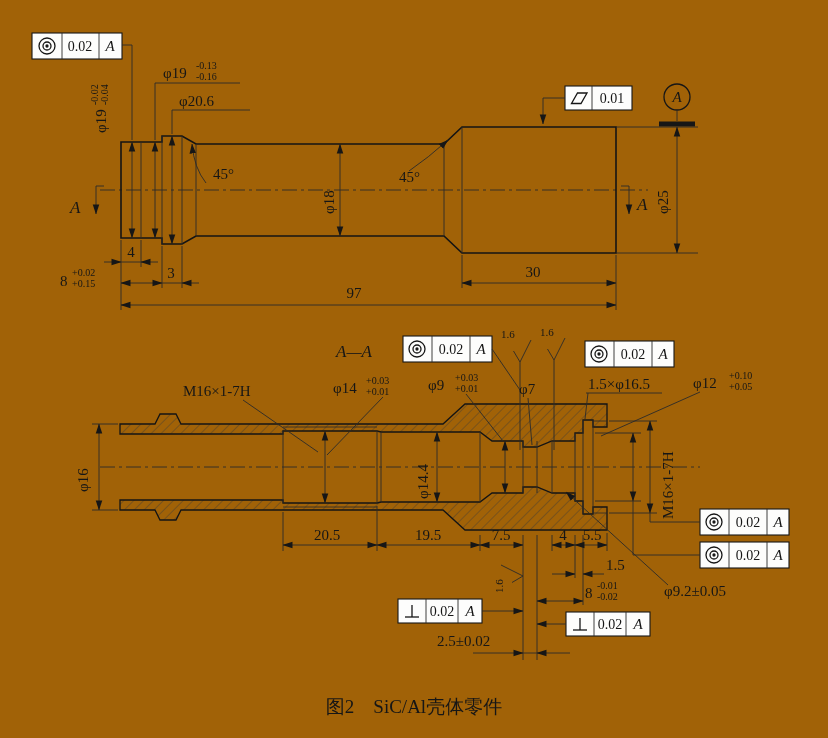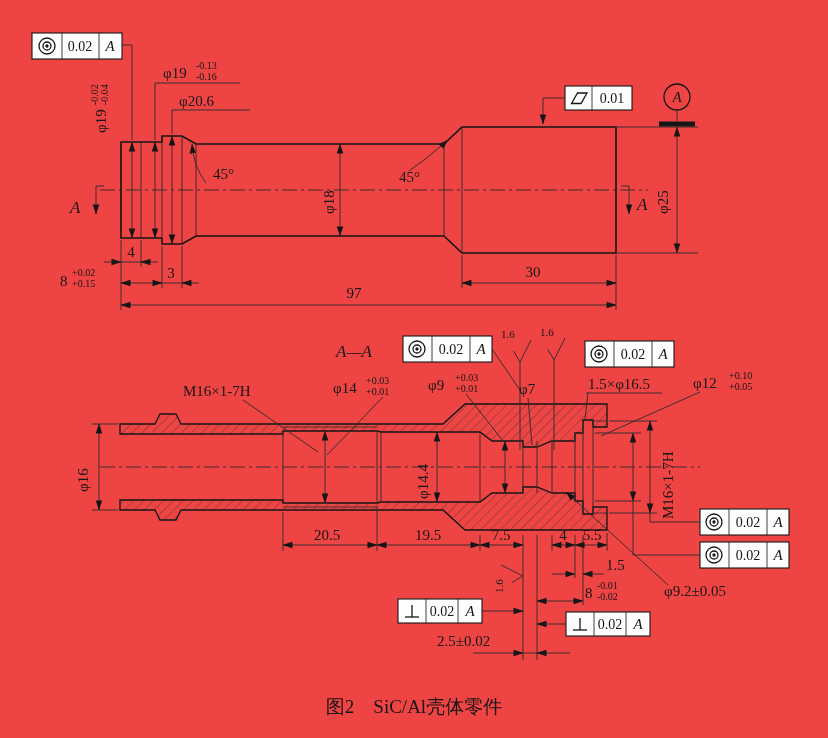--- a/index.html
+++ b/index.html
@@ -1,16 +1,16 @@
 <!DOCTYPE html>
 <html><head>
 <meta charset="utf-8">
 <style>
   html,body{margin:0;padding:0;background:#ffffff;}
-  .page{position:relative;width:828px;height:738px;background:#ef4444;overflow:hidden;
+  .page{position:relative;width:828px;height:738px;background:#a16207;overflow:hidden;
         font-family:"Liberation Serif", serif;}
   svg{display:block;}
   text{fill:#161616;font-family:"Liberation Serif", serif;}
   .dim{font-size:15px;}
   .tol{font-size:10px;}
   .small{font-size:11px;}
   .fcfval{font-size:14px;}
   .datum{font-size:15px;font-style:italic;}
   .sect{font-size:17px;font-style:italic;}
   .caption{font-size:19px;}

